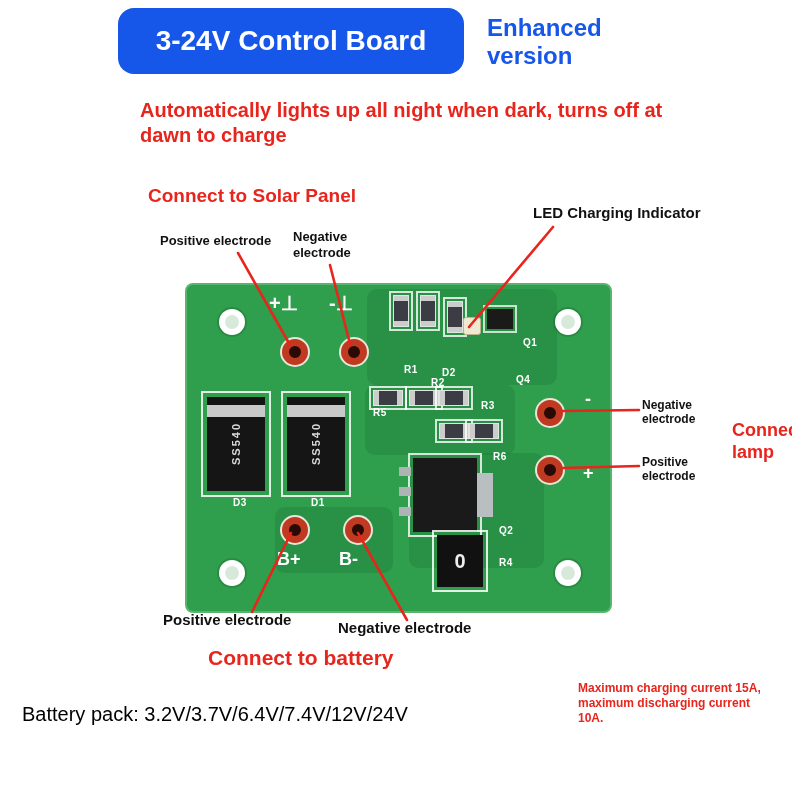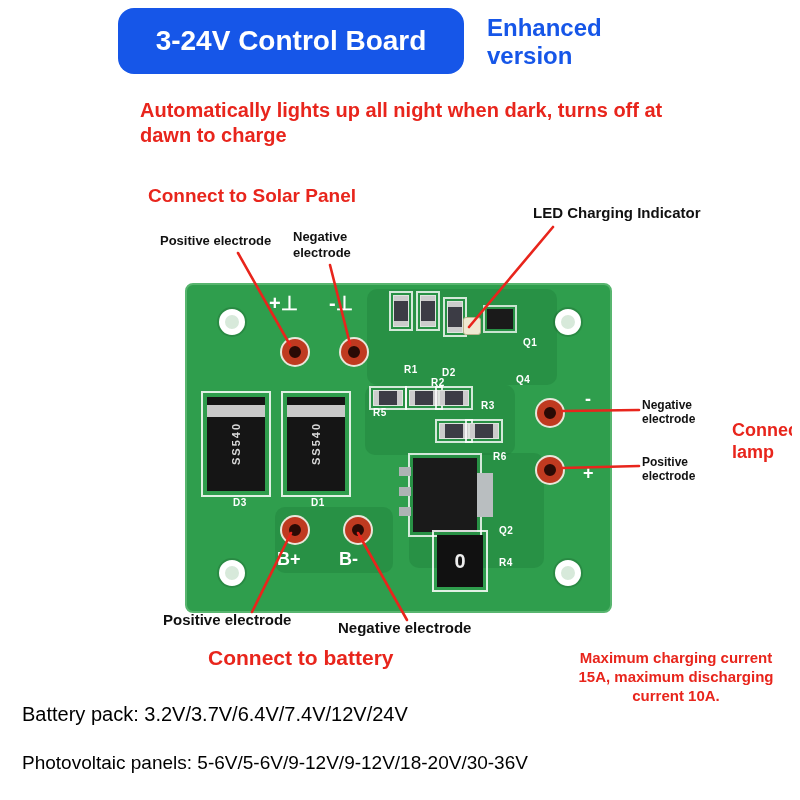--- a/index.html
+++ b/index.html
@@ -187,18 +187,17 @@
   </svg>
 
   <div class="abs black-label" style="left:642px;top:398px;width:80px;font-size:12px;line-height:1.2;">Negative electrode</div>
   <div class="abs black-label" style="left:642px;top:455px;width:80px;font-size:12px;line-height:1.2;">Positive electrode</div>
   <div class="abs red-title" style="left:684px;top:420px;width:96px;font-size:18px;line-height:1.2;margin-left:48px;">Connect to lamp</div>
 
   <div class="abs black-label" style="left:163px;top:611px;font-size:15px;">Positive electrode</div>
   <div class="abs black-label" style="left:338px;top:619px;font-size:15px;">Negative electrode</div>
   <div class="abs red-title" style="left:208px;top:646px;font-size:21px;">Connect to battery</div>
 
-  <div class="abs red-title" style="left:578px;top:649px;width:196px;font-size:15px;line-height:1.25;text-align:center;">Maximum charging current 15A, maximum discharging current 10A.</div>
+  <div class="abs red-title" style="left:578px;top:681px;width:196px;font-size:12px;line-height:1.25;">Maximum charging current 15A, maximum discharging current 10A.</div>
 
   <div class="abs specs" style="left:22px;top:703px;font-size:20px;">Battery pack: 3.2V/3.7V/6.4V/7.4V/12V/24V</div>
-  <div class="abs specs" style="left:22px;top:752px;font-size:19px;">Photovoltaic panels: 5-6V/5-6V/9-12V/9-12V/18-20V/30-36V</div>
 
 </div>
 
 </body></html>

